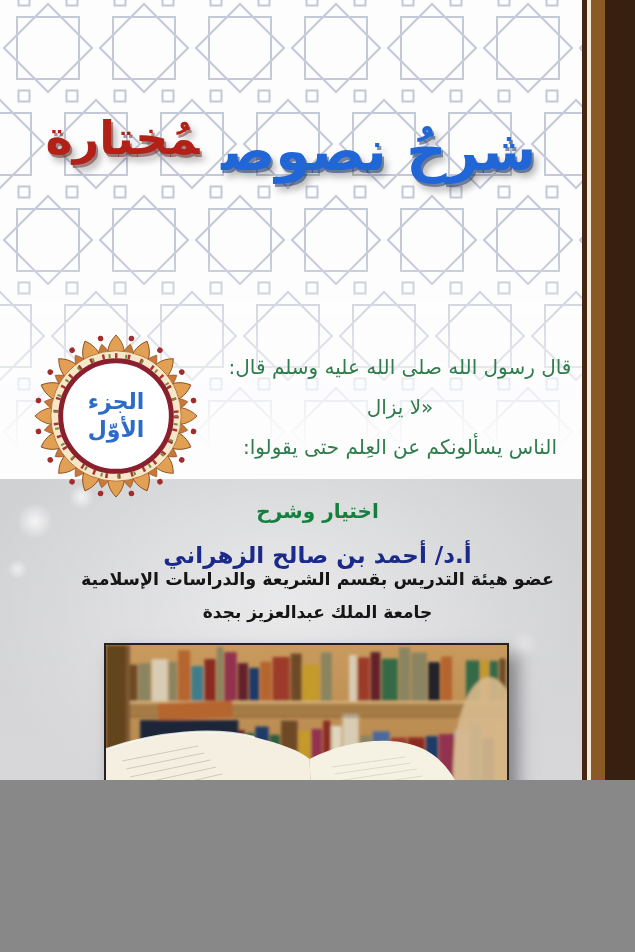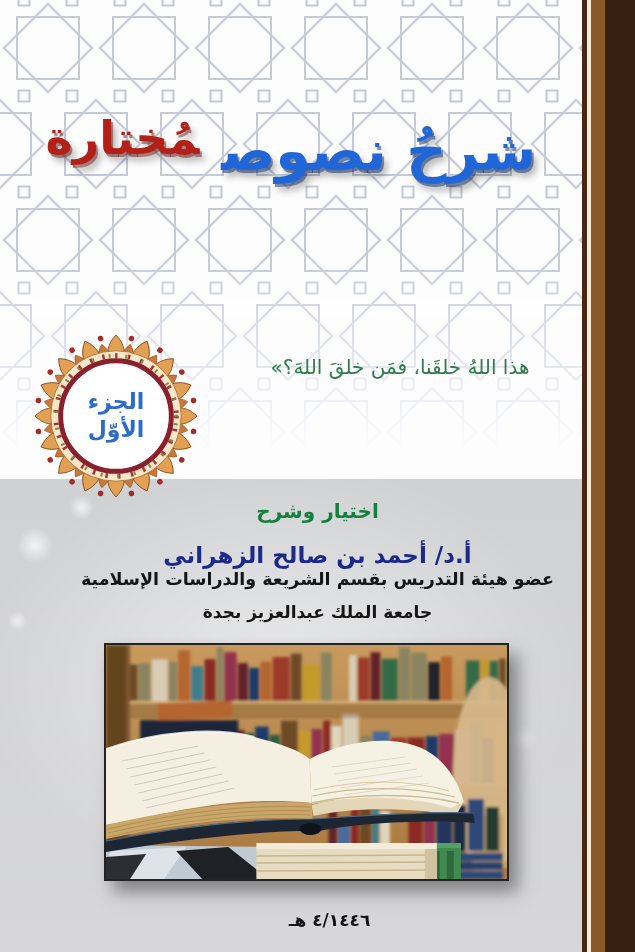--- a/index.html
+++ b/index.html
@@ -1,17 +1,17 @@
 <!DOCTYPE html>
 <html lang="ar"><head>
 <meta charset="utf-8">
 <style>
   html,body{margin:0;padding:0;background:#888;}
   .page{
-    position:relative;width:635px;height:952px;overflow:hidden;
+    position:relative;width:635px;height:780px;overflow:hidden;
     background:#fdfdfe;font-family:"DejaVu Sans",sans-serif;
     margin:0 auto;
   }
   
   .pattern-layer{
     position:absolute;left:0;top:0;width:582px;height:480px;z-index:1;
     -webkit-mask-image:linear-gradient(to bottom,#000 0%,#000 52%,rgba(0,0,0,0) 94%);
             mask-image:linear-gradient(to bottom,#000 0%,#000 52%,rgba(0,0,0,0) 94%);
   }
   .gray-layer{
@@ -188,21 +188,22 @@
       <circle r="61" fill="none" stroke="#7a8a44" stroke-width="4" stroke-dasharray="2 15" transform="rotate(7)"></circle>
       <circle r="56" fill="#ffffff" stroke="#8a1f2e" stroke-width="5"></circle>
     </svg>
     <div class="medallion-text" dir="rtl">
       <span>الجزء</span>
       <span>الأوّل</span>
     </div>
   </div>
 
   <div class="hadith" dir="rtl">
-    <div>هذا اللهُ خلقَنا، فمَن خلقَ اللهَ؟»</div>
+    <div>قال رسول الله صلى الله عليه وسلم قال: «لا يزال</div>
+    <div>الناس يسألونكم عن العِلم حتى يقولوا:</div>
   </div>
 
   <div class="centerline byline" dir="rtl">اختيار وشرح</div>
   <div class="centerline author" dir="rtl">أ.د/ أحمد بن صالح الزهراني</div>
   <div class="centerline affil2" dir="rtl">جامعة الملك عبدالعزيز بجدة</div>
   <div class="centerline affil1" dir="rtl">عضو هيئة التدريس بقسم الشريعة والدراسات الإسلامية</div>
 
   <div class="photo">
     <svg viewBox="0 0 400 234" preserveAspectRatio="none" xmlns="http://www.w3.org/2000/svg">
       <defs>

